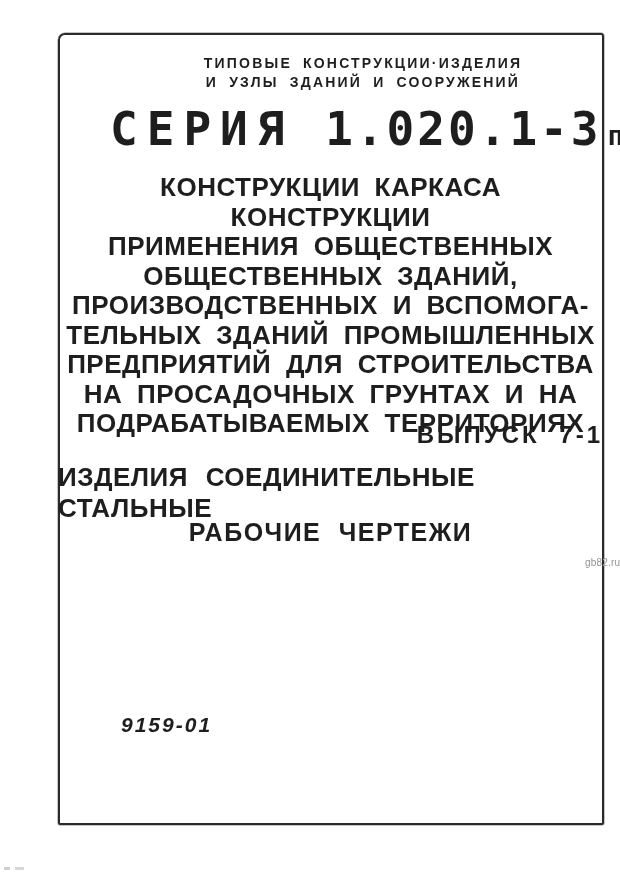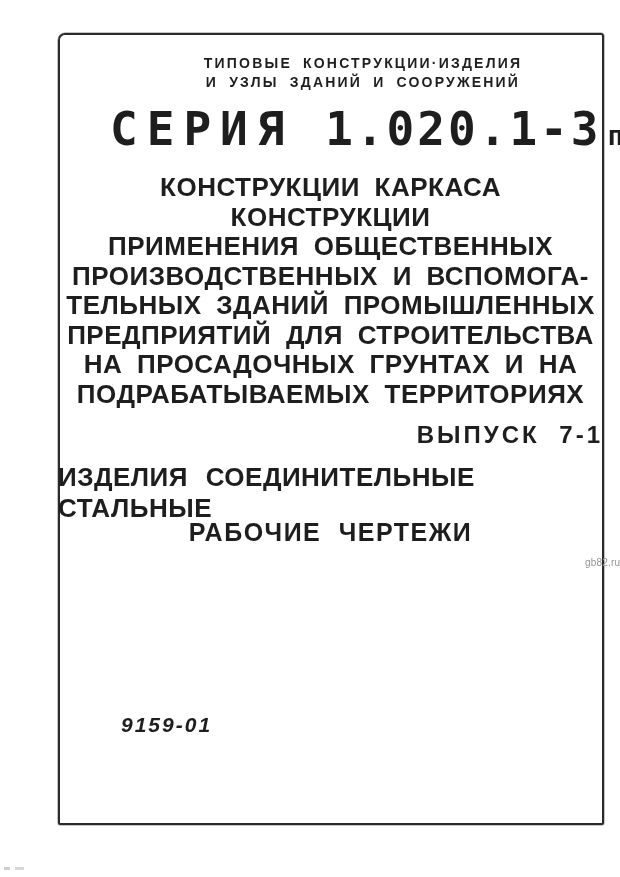--- a/index.html
+++ b/index.html
@@ -158,20 +158,21 @@
   </div>
 
   <div class="series-title ink">
     <span class="series-label">СЕРИЯ</span>
     <span><span class="series-number">1.020.1-3</span><span class="series-suffix">пв</span></span>
   </div>
 
   <div class="main-title ink">
     <div>КОНСТРУКЦИИ КАРКАСА КОНСТРУКЦИИ</div>
     <div>ПРИМЕНЕНИЯ ОБЩЕСТВЕННЫХ</div>
+    <div>ОБЩЕСТВЕННЫХ ЗДАНИЙ,</div>
     <div>ПРОИЗВОДСТВЕННЫХ И ВСПОМОГА-</div>
     <div>ТЕЛЬНЫХ ЗДАНИЙ ПРОМЫШЛЕННЫХ</div>
     <div>ПРЕДПРИЯТИЙ ДЛЯ СТРОИТЕЛЬСТВА</div>
     <div>НА ПРОСАДОЧНЫХ ГРУНТАХ И НА</div>
     <div>ПОДРАБАТЫВАЕМЫХ ТЕРРИТОРИЯХ</div>
   </div>
 
   <div class="issue-line ink">ВЫПУСК 7-1</div>
 
   <div class="subtitle-line ink">ИЗДЕЛИЯ СОЕДИНИТЕЛЬНЫЕ СТАЛЬНЫЕ</div>

